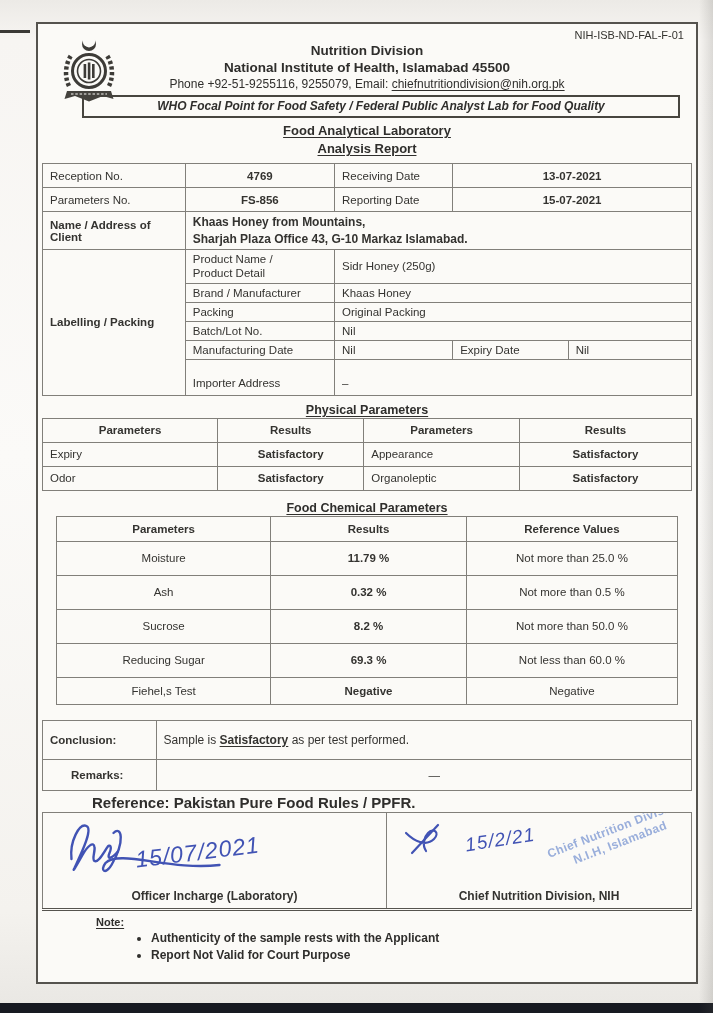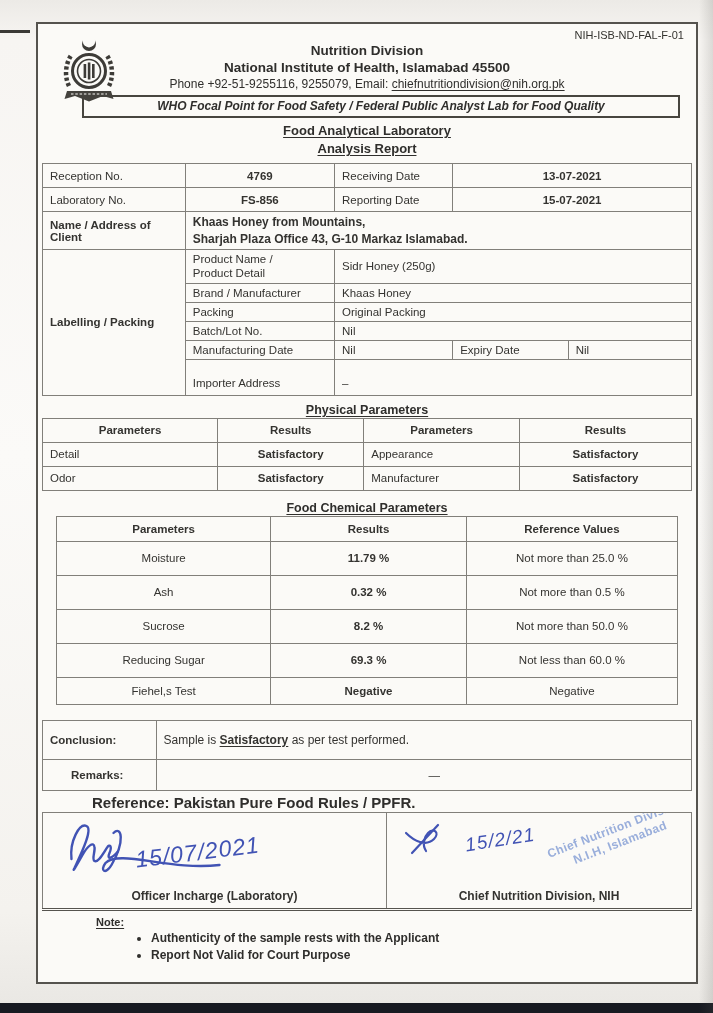--- a/index.html
+++ b/index.html
@@ -118,21 +118,21 @@
           <col style="width:19%">
         </colgroup>
       <tbody>
           <tr class="r1">
         <td>Reception No.</td>
         <td class="c b">4769</td>
         <td>Receiving Date</td>
         <td colspan="2" class="c b">13-07-2021</td>
       </tr>
       <tr class="r2">
-        <td>Laboratory No.</td>
+        <td>Parameters No.</td>
         <td class="c b">FS-856</td>
         <td>Reporting Date</td>
         <td colspan="2" class="c b">15-07-2021</td>
       </tr>
       <tr class="client">
         <td class="b">Name / Address of Client</td>
         <td colspan="4">
           <div class="client-val">Khaas Honey from Mountains,</div>
           <div class="client-val">Sharjah Plaza Office 43, G-10 Markaz Islamabad.</div>
         </td>
@@ -177,29 +177,29 @@
           <col style="width:26.5%">
         </colgroup>
       <tbody>
           <tr>
         <td class="c b">Parameters</td>
         <td class="c b">Results</td>
         <td class="c b">Parameters</td>
         <td class="c b">Results</td>
       </tr>
       <tr>
-        <td>Detail</td>
+        <td>Expiry</td>
         <td class="c b">Satisfactory</td>
         <td>Appearance</td>
         <td class="c b">Satisfactory</td>
       </tr>
       <tr>
         <td>Odor</td>
         <td class="c b">Satisfactory</td>
-        <td>Manufacturer</td>
+        <td>Organoleptic</td>
         <td class="c b">Satisfactory</td>
       </tr>
     </tbody>
       </table>
 
     <div class="sec-heading" style="margin-top:7px;"><span>Food Chemical Parameters</span></div>
     <table class="chem-table">
       <colgroup>
           <col style="width:34.5%">
           <col style="width:31.5%">

